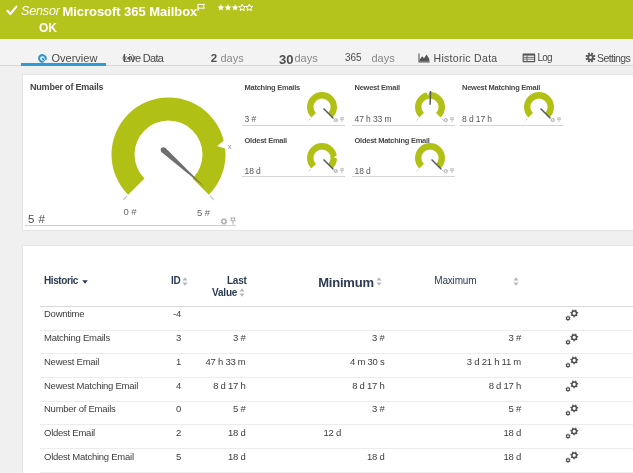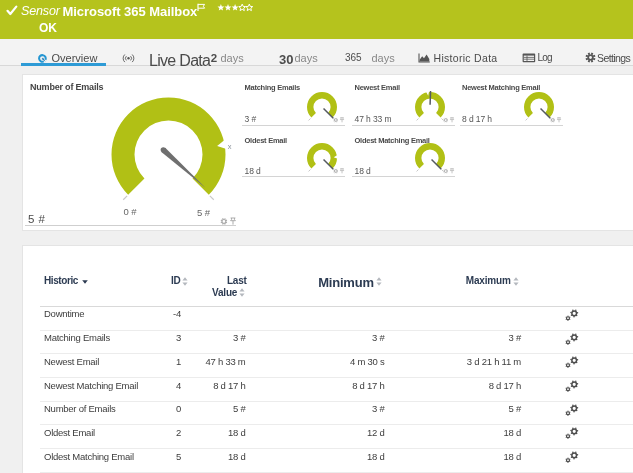--- a/index.html
+++ b/index.html
@@ -30,21 +30,21 @@
     <polygon points="3.55,4.97 4.97,3.55 7.65,7.65" fill="#2a7fb5"></polygon>
   </svg>
 <div class="abs" style="left:51.5px;top:52.4px;font-size:11px;color:#4a4a4a">Overview</div>
 <svg class="abs" style="left:121.5px;top:52.8px" width="13" height="11" viewBox="0 0 13 11">
     <circle cx="6.5" cy="5.3" r="1.2" fill="#575757"></circle>
     <path d="M4.4 3.2 A2.9 2.9 0 0 0 4.4 7.4" fill="none" stroke="#575757" stroke-width="0.9"></path>
     <path d="M8.6 3.2 A2.9 2.9 0 0 1 8.6 7.4" fill="none" stroke="#575757" stroke-width="0.9"></path>
     <path d="M2.8 1.5 A5.2 5.2 0 0 0 2.8 9.1" fill="none" stroke="#575757" stroke-width="0.9"></path>
     <path d="M10.2 1.5 A5.2 5.2 0 0 1 10.2 9.1" fill="none" stroke="#575757" stroke-width="0.9"></path>
   </svg>
-<div class="abs" style="left:149px;top:52.4px;font-size:16px;color:#4a4a4a;letter-spacing:-0.7px">Live Data</div>
+<div class="abs" style="left:123px;top:52.4px;font-size:11px;color:#4a4a4a;letter-spacing:-0.7px">Live Data</div>
 <div class="abs" style="left:210.8px;top:51.8px;font-size:11.5px;font-weight:bold;color:#4d4d4d">2</div>
 <div class="abs" style="left:220.5px;top:52.1px;font-size:11px;color:#888">days</div>
 <div class="abs" style="left:279px;top:51.8px;font-size:13px;font-weight:bold;color:#4d4d4d">30</div>
 <div class="abs" style="left:294.5px;top:52.1px;font-size:11px;color:#888">days</div>
 <div class="abs" style="left:345px;top:51.8px;font-size:10px;font-weight:normal;color:#4d4d4d">365</div>
 <div class="abs" style="left:371.5px;top:52.1px;font-size:11px;color:#888">days</div>
 <svg class="abs" style="left:417.5px;top:53.3px" width="12" height="10" viewBox="0 0 12 10">
     <path d="M1 0.5 V9 H11.8" stroke="#555" stroke-width="1.1" fill="none"></path>
     <polygon points="1.6,8.4 1.6,6.8 4.2,3.2 6,5.2 8.6,1.4 11.3,6 11.3,8.4" fill="#555"></polygon>
   </svg>
@@ -218,21 +218,21 @@
 <div class="abs" style="left:160px;top:287px;width:77.2px;text-align:right;font-size:10px;font-weight:bold;color:#2c3b52;letter-spacing:-0.2px">Value</div>
 <svg style="position:absolute;left:239.4px;top:288.2px" width="6" height="9" viewBox="0 0 6 9">
     <polygon points="3,0.2 5.6,3.4 0.4,3.4" fill="#b4b8be"></polygon>
     <polygon points="3,8.8 5.6,5.6 0.4,5.6" fill="#b4b8be"></polygon>
   </svg>
 <div class="abs" style="left:280px;top:275.4px;width:93.8px;text-align:right;font-size:13px;font-weight:bold;color:#2c3b52;letter-spacing:-0.2px">Minimum</div>
 <svg style="position:absolute;left:376.4px;top:276.8px" width="6" height="9" viewBox="0 0 6 9">
     <polygon points="3,0.2 5.6,3.4 0.4,3.4" fill="#b4b8be"></polygon>
     <polygon points="3,8.8 5.6,5.6 0.4,5.6" fill="#b4b8be"></polygon>
   </svg>
-<div class="abs" style="left:400px;top:275.4px;width:110.6px;text-align:right;font-size:10px;font-weight:bold;color:#2c3b52;letter-spacing:-0.2px">Maximum</div>
+<div class="abs" style="left:400px;top:275.4px;width:110.6px;text-align:center;font-size:10px;font-weight:normal;color:#2c3b52;letter-spacing:-0.2px">Maximum</div>
 <svg style="position:absolute;left:513.1px;top:276.8px" width="6" height="9" viewBox="0 0 6 9">
     <polygon points="3,0.2 5.6,3.4 0.4,3.4" fill="#b4b8be"></polygon>
     <polygon points="3,8.8 5.6,5.6 0.4,5.6" fill="#b4b8be"></polygon>
   </svg>
 <div class="abs" style="left:40px;top:305.8px;width:593px;height:1px;background:#d9d9d9"></div>
 <div class="abs" style="left:44px;top:308.40000000000003px;font-size:9.5px;color:#3d3d3d;letter-spacing:-0.25px">Downtime</div>
 <div class="abs" style="left:140px;top:308.40000000000003px;width:41px;text-align:right;font-size:9.5px;color:#3d3d3d;letter-spacing:-0.25px">-4</div>
 <div class="abs" style="left:160px;top:308.40000000000003px;width:85.5px;text-align:right;font-size:9.5px;color:#3d3d3d;letter-spacing:-0.25px"></div>
 <div class="abs" style="left:280px;top:308.40000000000003px;width:104.5px;text-align:right;font-size:9.5px;color:#3d3d3d;letter-spacing:-0.25px"></div>
 <div class="abs" style="left:400px;top:308.40000000000003px;width:121px;text-align:right;font-size:9.5px;color:#3d3d3d;letter-spacing:-0.25px"></div>
@@ -342,21 +342,21 @@
     <circle cx="1.18" cy="8.15" r="0.55" fill="#4d4d4d"></circle>
     <circle cx="1.18" cy="10.25" r="0.55" fill="#4d4d4d"></circle>
     <circle cx="3.00" cy="11.30" r="0.55" fill="#4d4d4d"></circle>
     <circle cx="4.82" cy="10.25" r="0.55" fill="#4d4d4d"></circle>
     <circle cx="3.0" cy="9.2" r="1.45" fill="none" stroke="#4d4d4d" stroke-width="1.2"></circle>
   </svg>
 <div class="abs" style="left:40px;top:424.3px;width:593px;height:1px;background:#ececec"></div>
 <div class="abs" style="left:44px;top:426.90000000000003px;font-size:9.5px;color:#3d3d3d;letter-spacing:-0.25px">Oldest Email</div>
 <div class="abs" style="left:140px;top:426.90000000000003px;width:41px;text-align:right;font-size:9.5px;color:#3d3d3d;letter-spacing:-0.25px">2</div>
 <div class="abs" style="left:160px;top:426.90000000000003px;width:85.5px;text-align:right;font-size:9.5px;color:#3d3d3d;letter-spacing:-0.25px">18 d</div>
-<div class="abs" style="left:280px;top:426.90000000000003px;width:104.5px;text-align:right;font-size:9.5px;color:#3d3d3d;letter-spacing:-0.25px">12 d</div>
+<div class="abs" style="left:280px;top:426.90000000000003px;width:104.5px;text-align:center;font-size:9.5px;color:#3d3d3d;letter-spacing:-0.25px">12 d</div>
 <div class="abs" style="left:400px;top:426.90000000000003px;width:121px;text-align:right;font-size:9.5px;color:#3d3d3d;letter-spacing:-0.25px">18 d</div>
 <svg style="position:absolute;left:565px;top:427.3px" width="15" height="12" viewBox="0 0 15 12">
     <circle cx="12.50" cy="3.72" r="0.75" fill="#4d4d4d"></circle>
     <circle cx="10.80" cy="1.36" r="0.75" fill="#4d4d4d"></circle>
     <circle cx="7.90" cy="1.21" r="0.75" fill="#4d4d4d"></circle>
     <circle cx="5.98" cy="3.39" r="0.75" fill="#4d4d4d"></circle>
     <circle cx="6.48" cy="6.25" r="0.75" fill="#4d4d4d"></circle>
     <circle cx="9.02" cy="7.65" r="0.75" fill="#4d4d4d"></circle>
     <circle cx="11.71" cy="6.52" r="0.75" fill="#4d4d4d"></circle>
     <circle cx="9.2" cy="4.3" r="2.35" fill="none" stroke="#4d4d4d" stroke-width="1.5"></circle>

